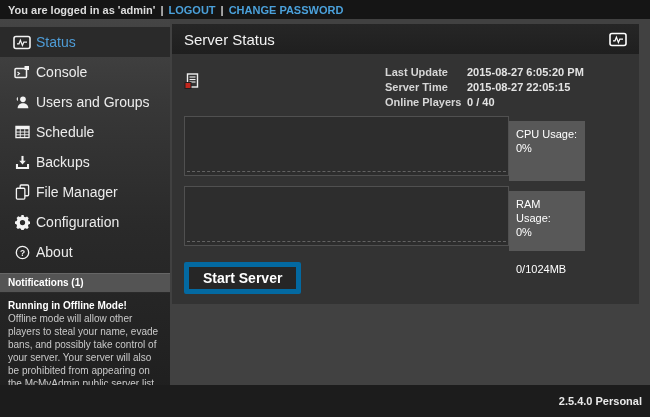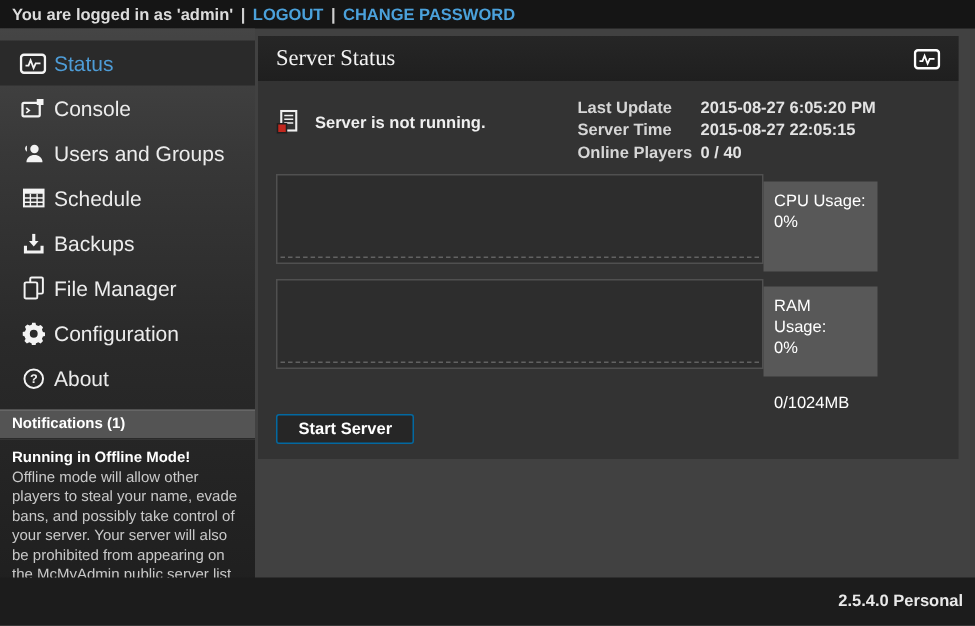--- a/index.html
+++ b/index.html
@@ -70,21 +70,20 @@
   .content { flex: 1; padding: 5px 11px 0 2px; }
   .panel { background: #333333; }
   .panel-header {
     height: 30px;
     background: linear-gradient(180deg, #262626, #1f1f1f);
     display: flex;
     align-items: center;
     padding: 0 12px;
     font-size: 15px;
     color: #f2f2f2;
-    font-family: Liberation Serif, serif;
   }
   .panel-header .hdr-icon { margin-left: auto; color: #ffffff; cursor: pointer; display: flex; }
 
   .panel-body { padding: 12px 12px 10px 12px; }
 
   .status-row { display: flex; align-items: flex-start; min-height: 50px; }
   .status-left { display: flex; align-items: center; gap: 9px; padding-top: 7px; flex: 1; }
   .status-msg { font-size: 11px; font-weight: bold; color: #efefef; }
 
   .info-table { width: 242px; font-size: 11px; font-weight: bold; color: #d6d6d6; }
@@ -114,29 +113,28 @@
     line-height: 1.25;
     padding: 7px 7px;
     position: relative;
     top: 5px;
   }
   .usage-panel .detail { margin-top: 24px; }
 
   .btn-row { margin-top: 16px; }
   .start-btn {
     background: #262626;
-    border: 1px solid #0369a1;
+    border: 5px solid #0369a1;
     border-radius: 2px;
     color: #ffffff;
     font-family: "Liberation Sans", sans-serif;
-    font-size: 11px;
+    font-size: 14px;
     font-weight: bold;
     padding: 3px 14px;
     cursor: pointer;
-    margin-top: 14px;
   }
 
   
   .footer {
     position: absolute;
     left: 0; right: 0; bottom: 0;
     height: 20px;
     background: #1c1c1c;
     display: flex;
     align-items: center;
@@ -279,21 +277,20 @@
           <div class="status-left">
             <span>
               <svg width="17" height="17" viewBox="0 0 17 17" fill="none">
                 <rect x="3.5" y="1" width="10" height="13" stroke="#f0f0f0" stroke-width="1.4"></rect>
                 <line x1="5.5" y1="4" x2="11.5" y2="4" stroke="#f0f0f0" stroke-width="1.1"></line>
                 <line x1="5.5" y1="6.5" x2="11.5" y2="6.5" stroke="#f0f0f0" stroke-width="1.1"></line>
                 <line x1="5.5" y1="9" x2="11.5" y2="9" stroke="#f0f0f0" stroke-width="1.1"></line>
                 <rect x="1" y="9.5" width="6" height="6" fill="#c1271e" stroke="#1f1f1f" stroke-width="1"></rect>
               </svg>
             </span>
-            <span class="status-msg">Server is not running.</span>
           </div>
 
           <div class="info-table">
             <div class="info-row">
               <span class="info-label">Last Update</span>
               <span class="info-value">2015-08-27 6:05:20 PM</span>
             </div>
             <div class="info-row">
               <span class="info-label">Server Time</span>
               <span class="info-value">2015-08-27 22:05:15</span>

